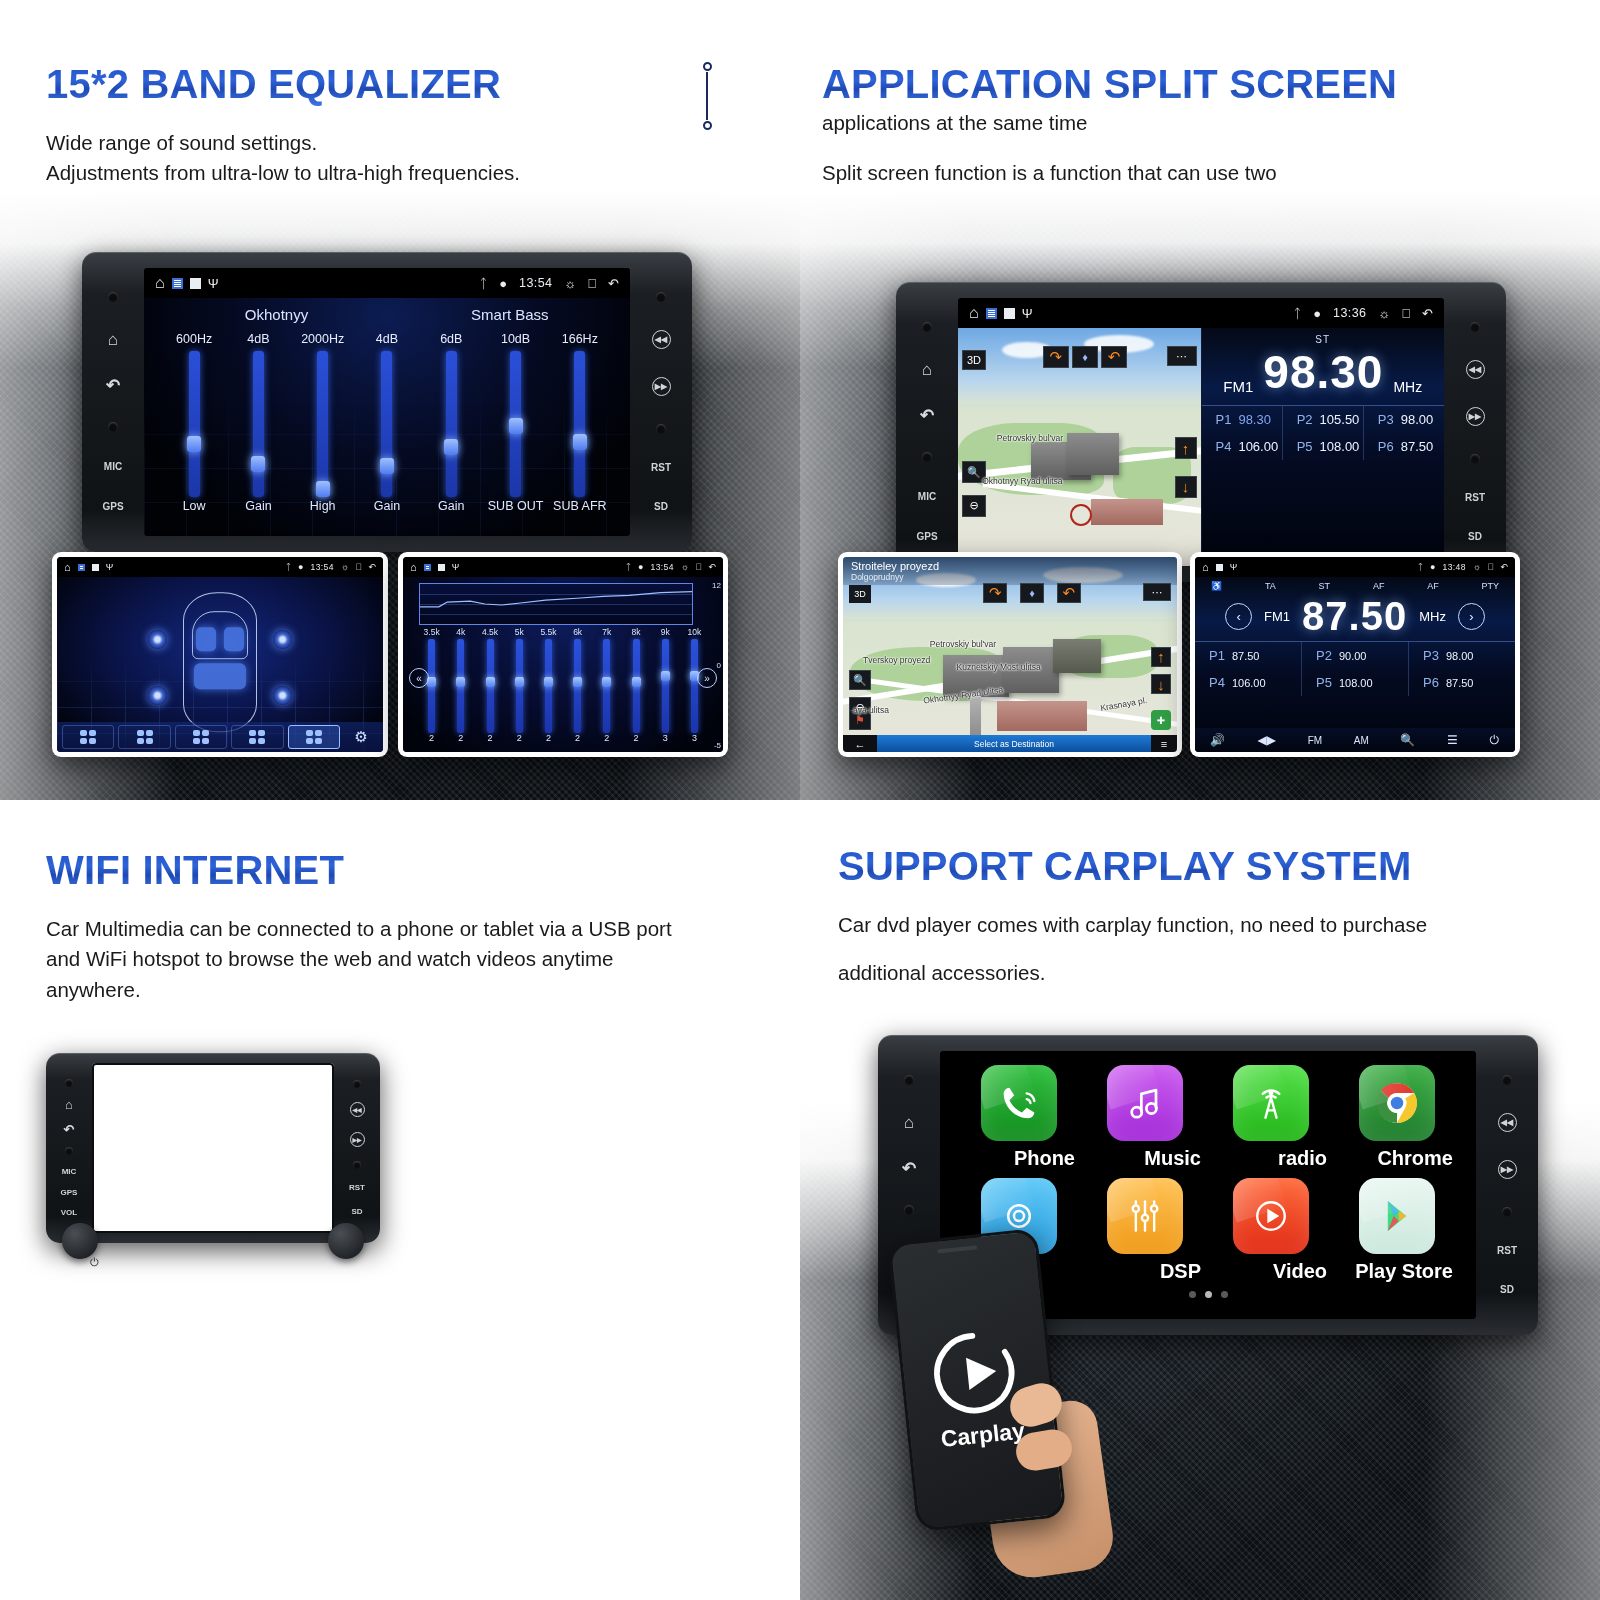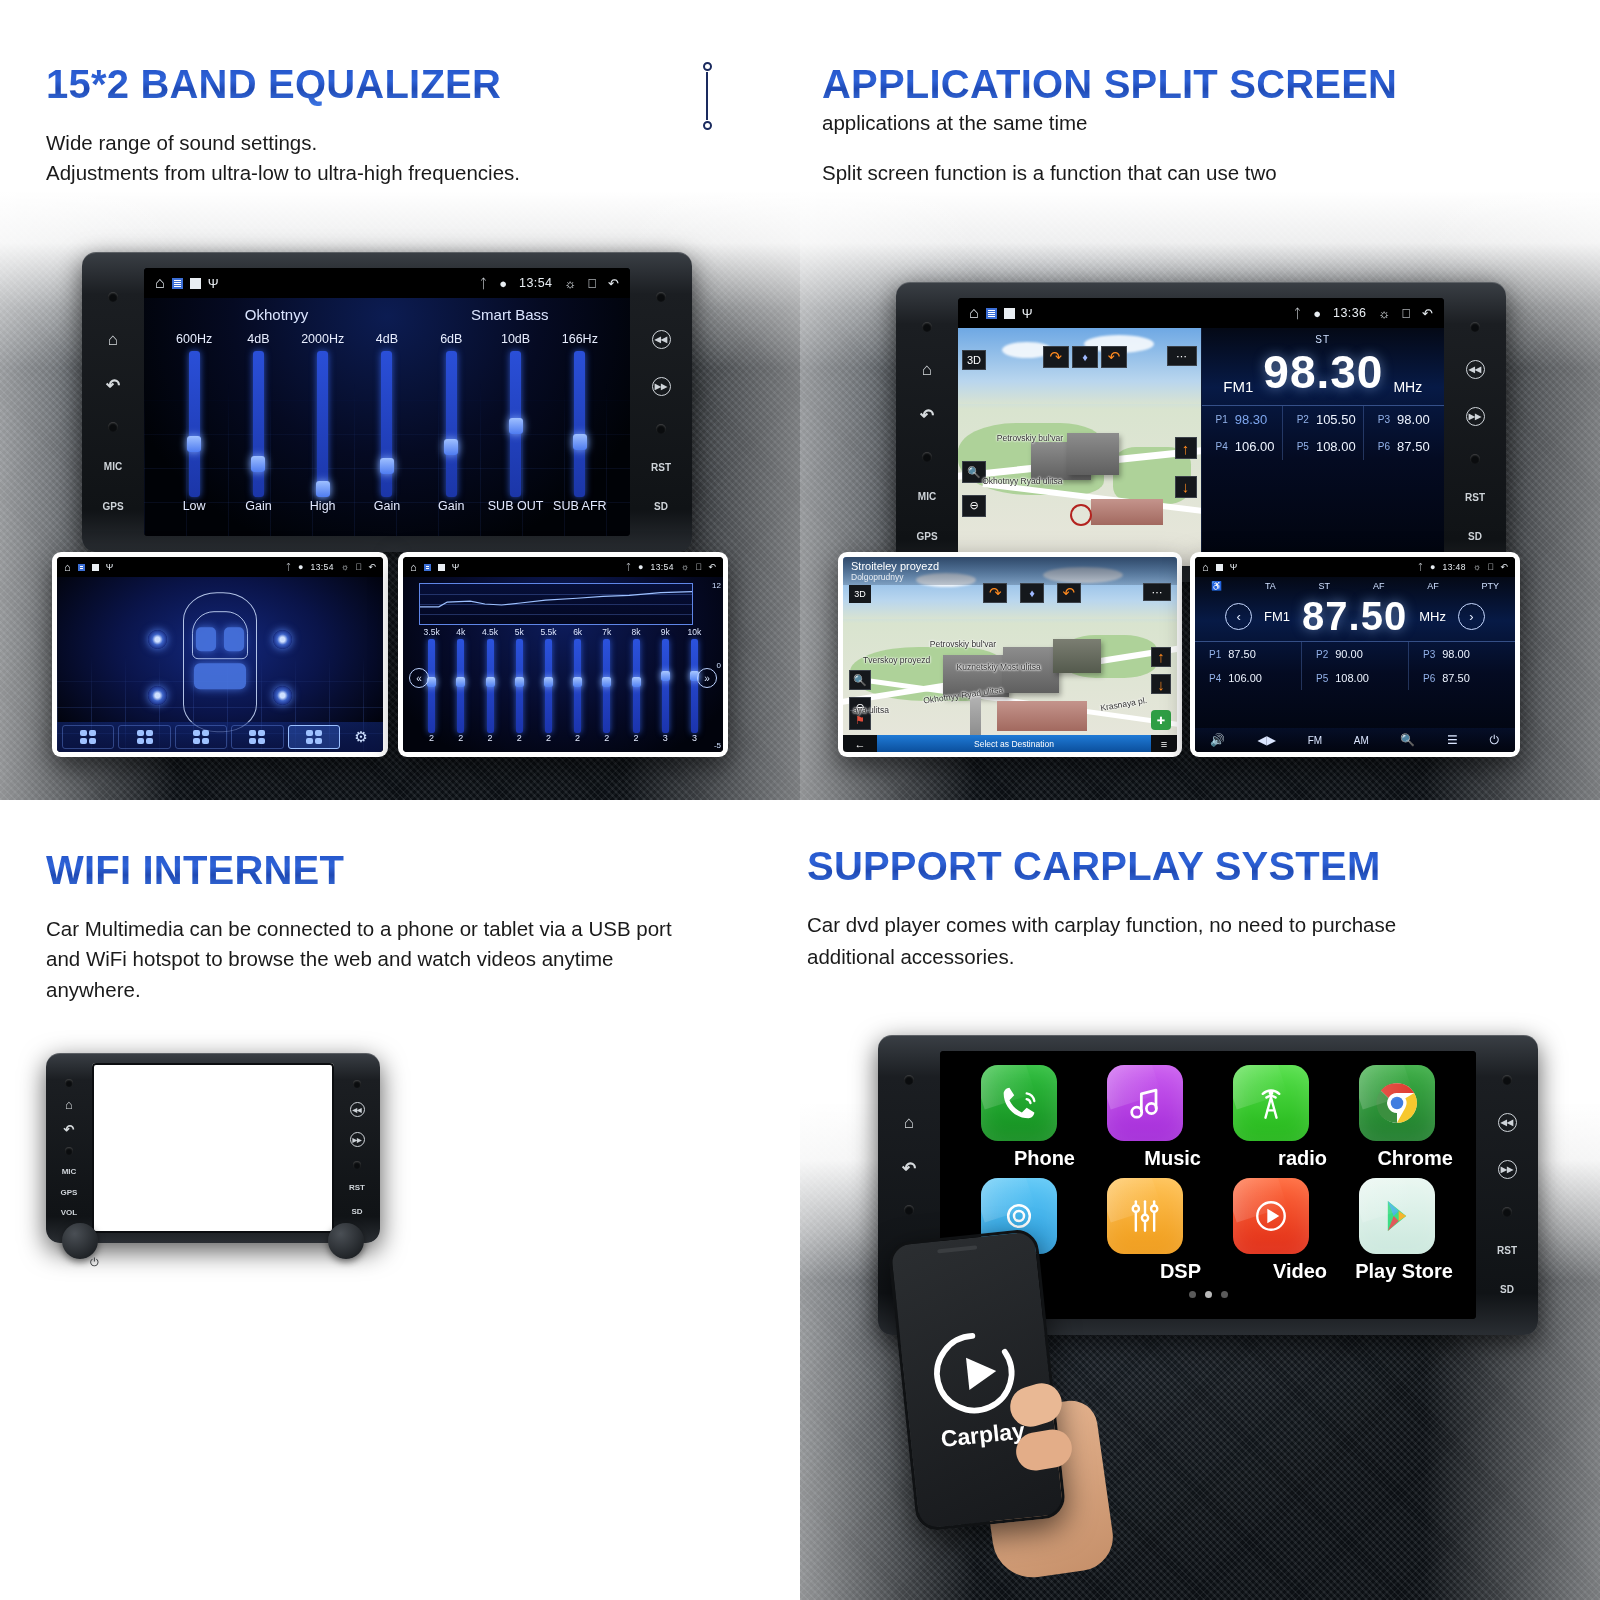--- a/index.html
+++ b/index.html
@@ -189,21 +189,21 @@
   .rfreqrow { display:flex; align-items:flex-end; justify-content:center; gap:10px; padding-top:6px; }
   .band { color:#fff; font-size:15px; }
   .freq { color:#fff; font-size:46px; font-weight:bold; letter-spacing:1px; line-height:.95;
     font-family:"Liberation Sans", sans-serif; text-shadow:0 0 12px rgba(160,200,255,.55); }
   .mhz { color:#fff; font-size:14px; }
   .presets { margin-top:10px; border-top:1px solid rgba(110,150,230,.45); }
   .prow { display:flex; }
   .pcell { flex:1; display:flex; align-items:center; gap:7px; padding:6px 0 6px 14px;
            border-right:1px solid rgba(110,150,230,.3); }
   .pcell:last-child{ border-right:none; }
-  .pcell .pn { color:#93b2ea; font-size:10px; }
+  .pcell .pn { color:#93b2ea; font-size:13px; }
   .pcell .pv { color:#eef4ff; font-size:13px; }
   .pcell.active .pv { color:#7fa7ef; }
   .rtabs { display:flex; justify-content:space-between; color:#cfe0ff; font-size:9px; padding:4px 16px 0; }
   .rnav { position:absolute; left:0;right:0;bottom:0; height:24px; display:flex; align-items:center;
           justify-content:space-around; color:#dbe6ff; font-size:12px;
           background:linear-gradient(180deg, rgba(10,26,70,.4), rgba(2,5,16,.95)); }
   .rarrow { width:27px;height:27px;border-radius:50%;border:1.4px solid #c6d8ff;color:#e6eeff;
             display:flex;align-items:center;justify-content:center;font-size:13px; }
 
   
@@ -842,24 +842,24 @@
 
   </div>
 
   <div class="quad">
     <div class="backdrop">
       <div class="carbon"></div>
         <div class="whitefade tall"></div>
         <div class="sidefade"></div>
     </div>
 
-    <div class="hd" style="left:7px; top:44px; width:760px;">
+    <div class="hd" style="left:38px; top:44px; width:760px;">
       <h1 class="title">SUPPORT CARPLAY SYSTEM</h1>
       <p class="sub">Car dvd player comes with carplay function, no need to purchase</p>
-      <p class="sub" style="margin-top:4px">additional accessories.</p>
+      <p class="sub" style="margin-top:20px">additional accessories.</p>
     </div>
 
     <div class="unit" style="left:78px; top:235px; width:660px; height:300px;">
       <div class="rail">
         <div class="dotbtn"></div>
         <div class="glyph">⌂</div>
         <div class="glyph">↶</div>
         <div class="dotbtn"></div>
         <div>MIC</div>
         <div>GPS</div>

